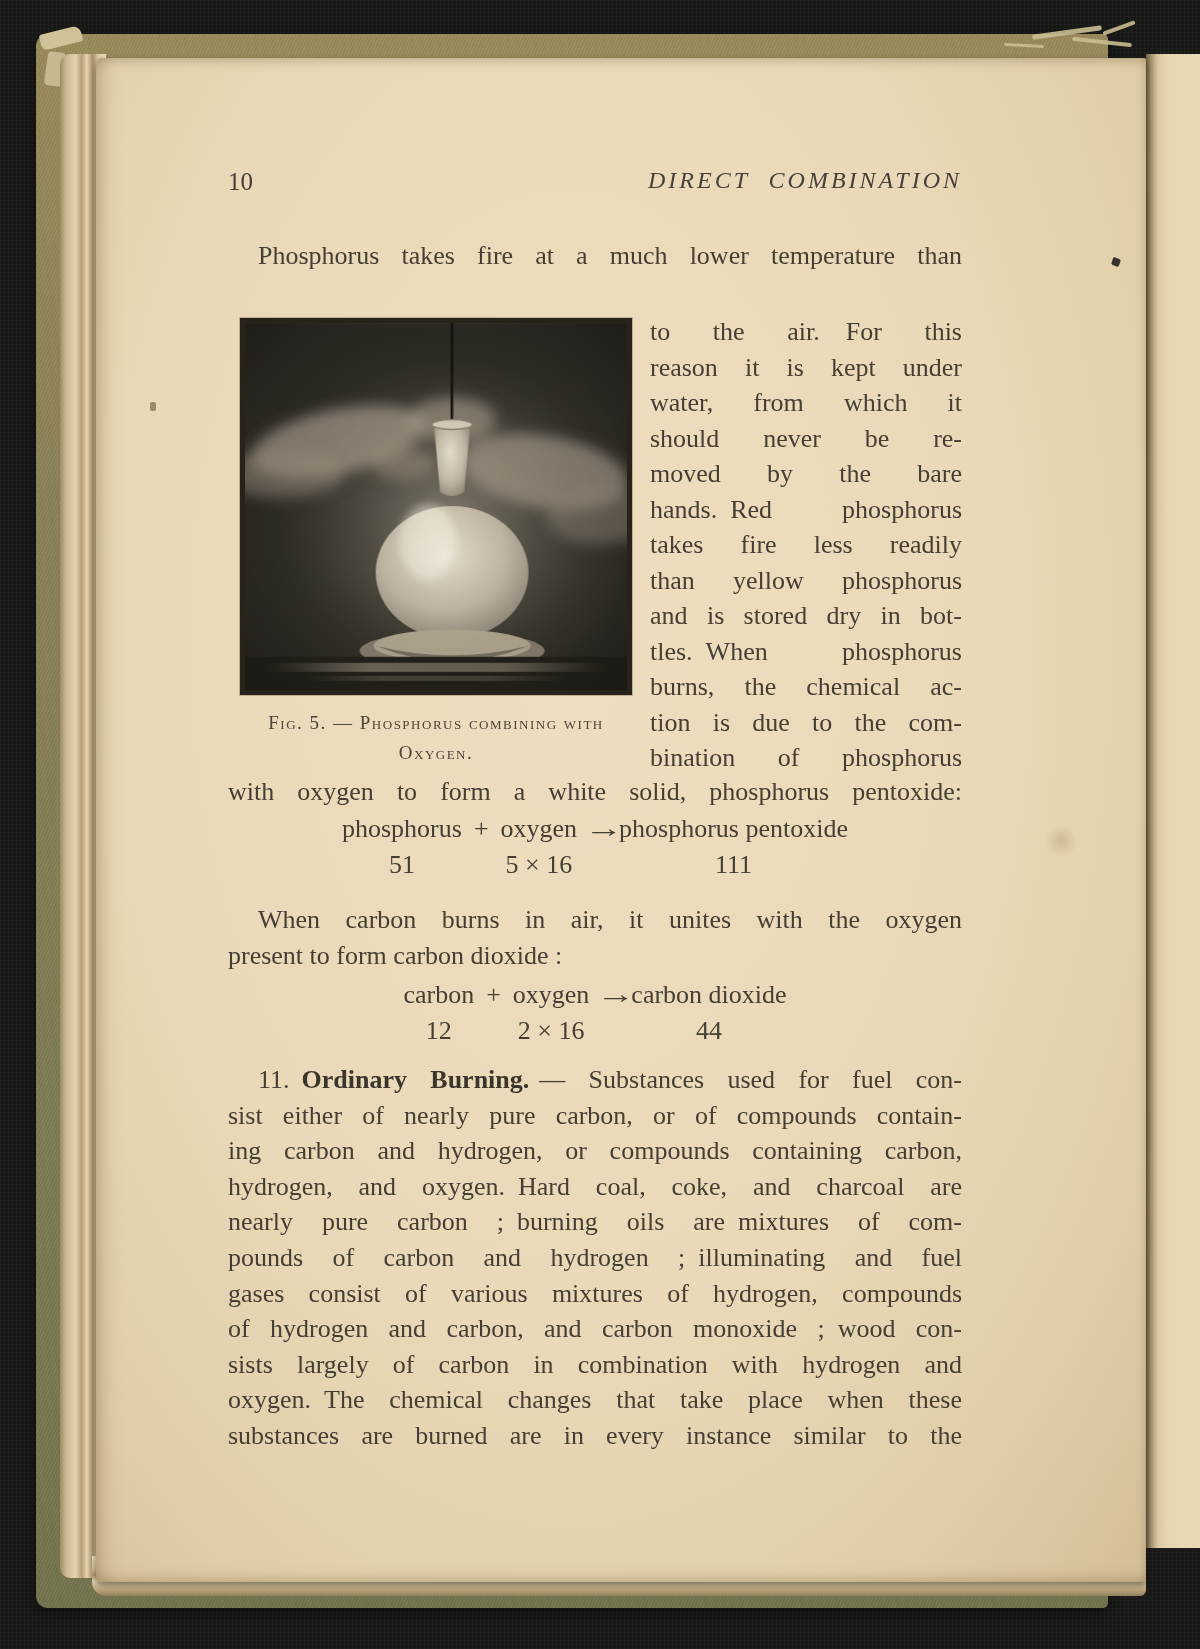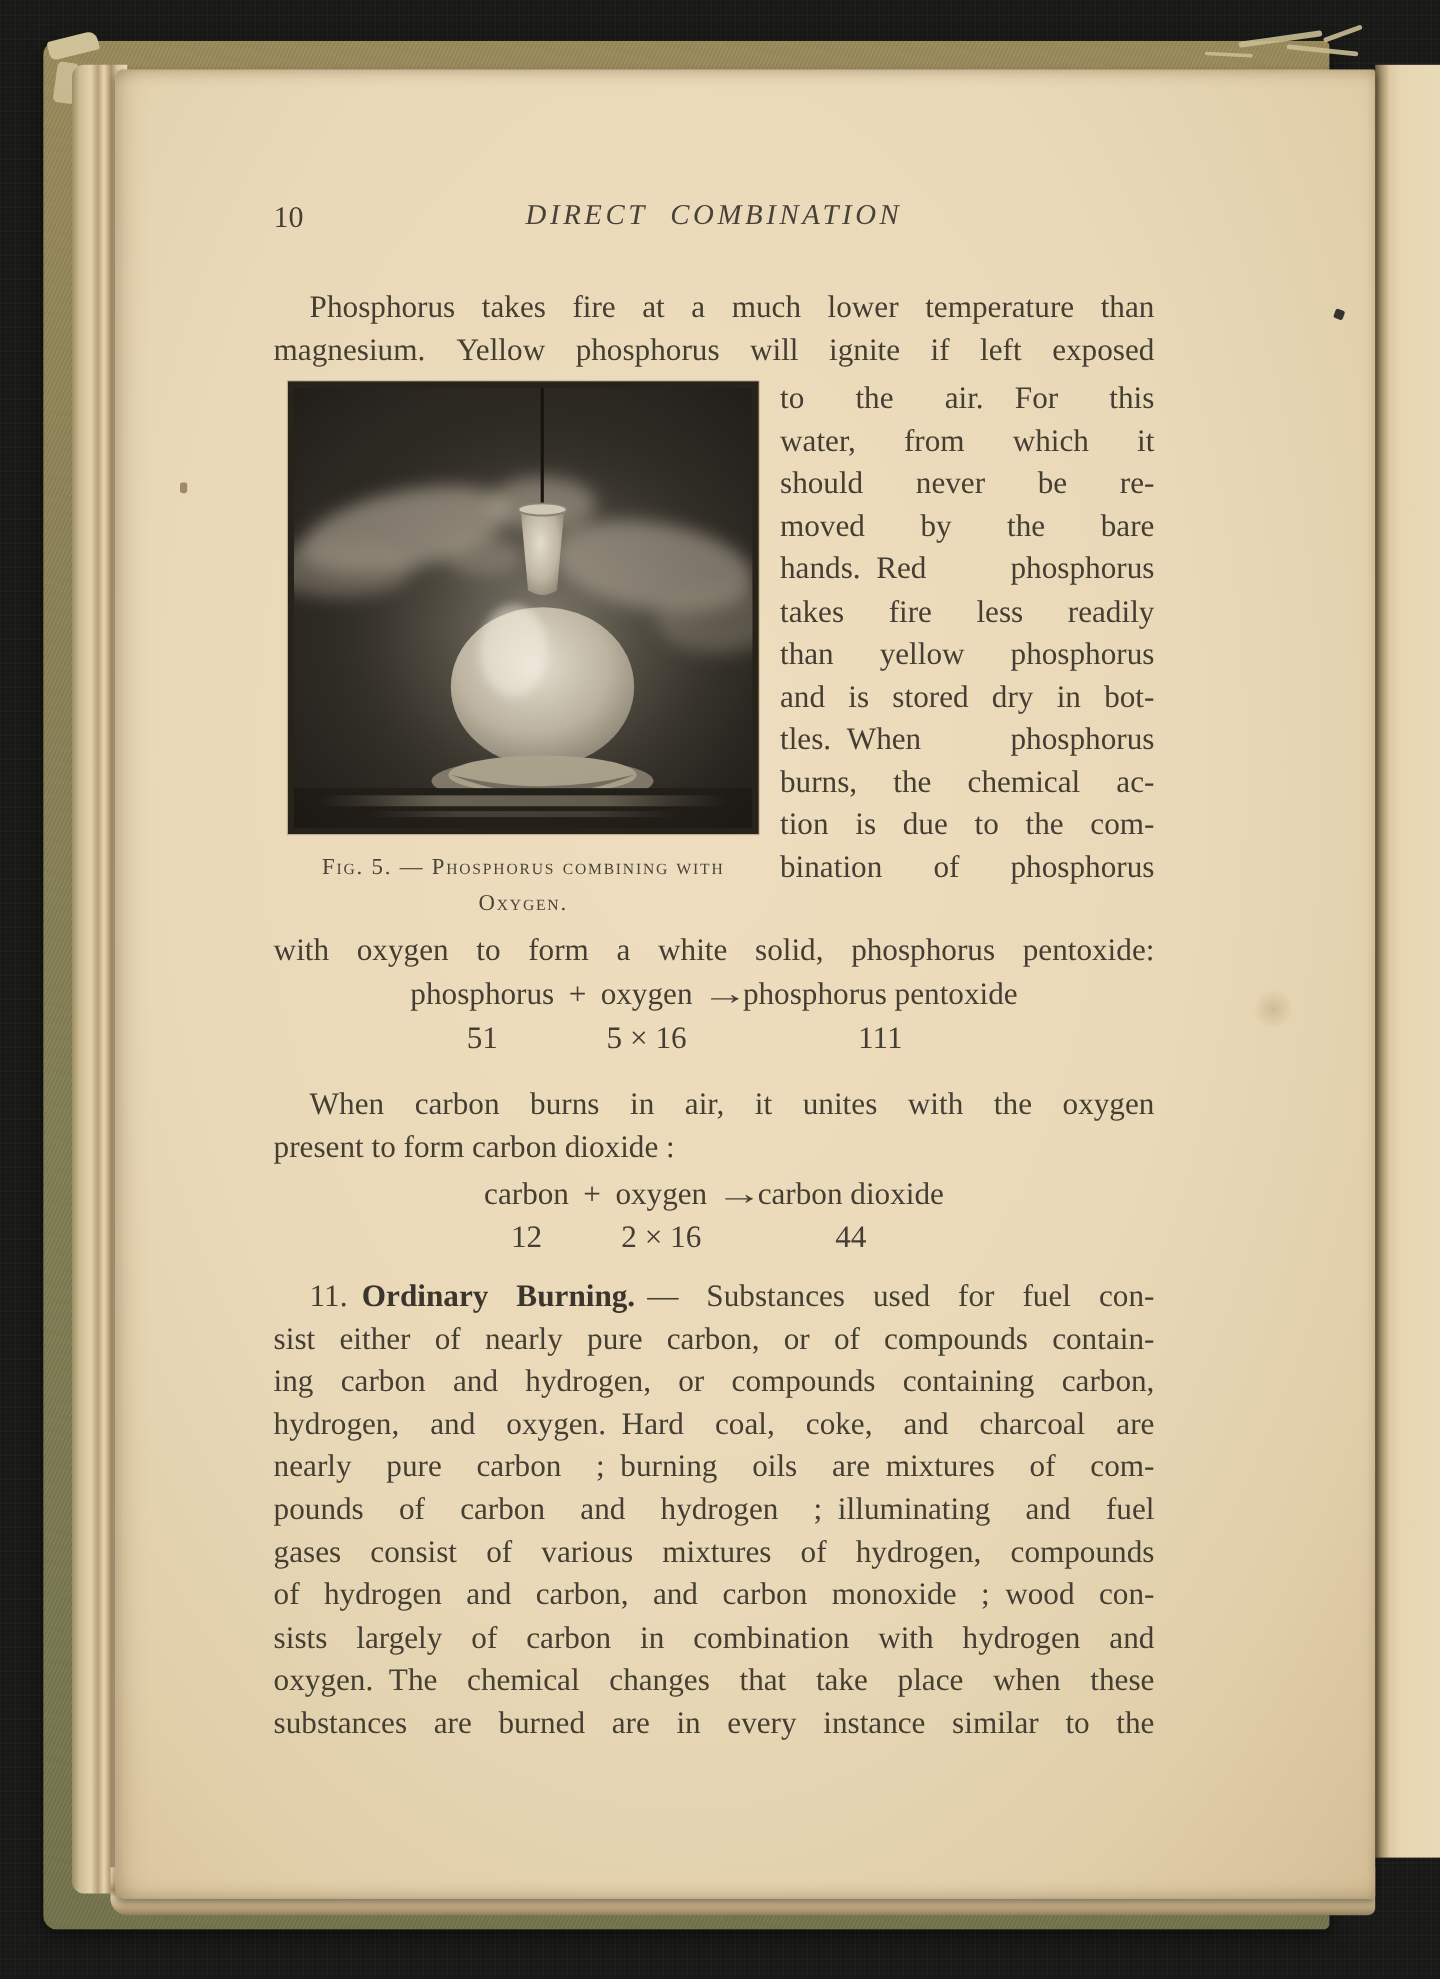--- a/index.html
+++ b/index.html
@@ -53,21 +53,21 @@
       inset 0 -12px 16px -12px rgba(120,95,60,.4),
       0 3px 6px rgba(0,0,0,.45);
   }
   .speck{position:absolute;left:1112px;top:258px;width:8px;height:8px;background:#34332e;border-radius:2px;transform:rotate(20deg);}
   .stain{position:absolute;left:1044px;top:824px;width:34px;height:34px;border-radius:50%;background:radial-gradient(circle,rgba(150,118,70,.28),rgba(150,118,70,0) 70%);}
   .mark-left{position:absolute;left:150px;top:402px;width:6px;height:9px;background:rgba(95,75,45,.55);border-radius:2px;}
   
   .content{position:absolute;left:0;top:0;width:1200px;height:1649px;color:#453e33;border-radius:28px;}
   .page-number{position:absolute;left:228px;top:168px;font-size:25px;}
   .running-header{
-    position:absolute;left:228px;top:167px;width:734px;text-align:center;
+    position:absolute;left:228px;top:167px;width:734px;text-align:right;
     font-style:italic;font-size:24px;letter-spacing:3px;word-spacing:10px;color:#48413a;
   }
   .line{font-size:26px;line-height:36px;}
   .just{text-align:justify;text-align-last:justify;}
   .indent{padding-left:30px;}
   .p1{position:absolute;left:228px;top:238px;width:734px;}
   .right-col{position:absolute;left:650px;top:314px;width:312px;}
   .right-col .line{line-height:35.5px;}
   .after-fig{position:absolute;left:228px;top:774px;width:734px;}
   .para2{position:absolute;left:228px;top:902px;width:734px;}
@@ -118,21 +118,20 @@
   <div class="stain"></div>
   <div class="mark-left"></div>
 
   <div class="content">
 
     <div class="page-number">10</div>
     <div class="running-header">DIRECT COMBINATION</div>
 
     <div class="p1">
       <div class="line just indent">Phosphorus takes fire at a much lower temperature than</div>
-      <div class="line just">magnesium. Yellow phosphorus will ignite if left exposed</div>
     </div>
 
     <figure class="fig">
       <svg viewBox="0 0 380 365">
         <defs>
           <radialGradient id="glow" cx="0.54" cy="0.55" r="0.55">
             <stop offset="0%" stop-color="#cfc6b2" stop-opacity="0.55"></stop>
             <stop offset="55%" stop-color="#8d8673" stop-opacity="0.25"></stop>
             <stop offset="100%" stop-color="#2e2b25" stop-opacity="0"></stop>
           </radialGradient>
@@ -189,20 +188,21 @@
     </figure>
 
     <div class="caption">
       <div>Fig. 5. — Phosphorus combining with</div>
       <div>Oxygen.</div>
     </div>
 
     <div class="right-col">
 
     <div class="line just">to the air. For this</div>
+        <div class="line just">reason it is kept under</div>
         <div class="line just">water, from which it</div>
         <div class="line just">should never be re-</div>
         <div class="line just">moved by the bare</div>
         <div class="line just">hands. Red phosphorus</div>
         <div class="line just">takes fire less readily</div>
         <div class="line just">than yellow phosphorus</div>
         <div class="line just">and is stored dry in bot-</div>
         <div class="line just">tles. When phosphorus</div>
         <div class="line just">burns, the chemical ac-</div>
         <div class="line just">tion is due to the com-</div>

